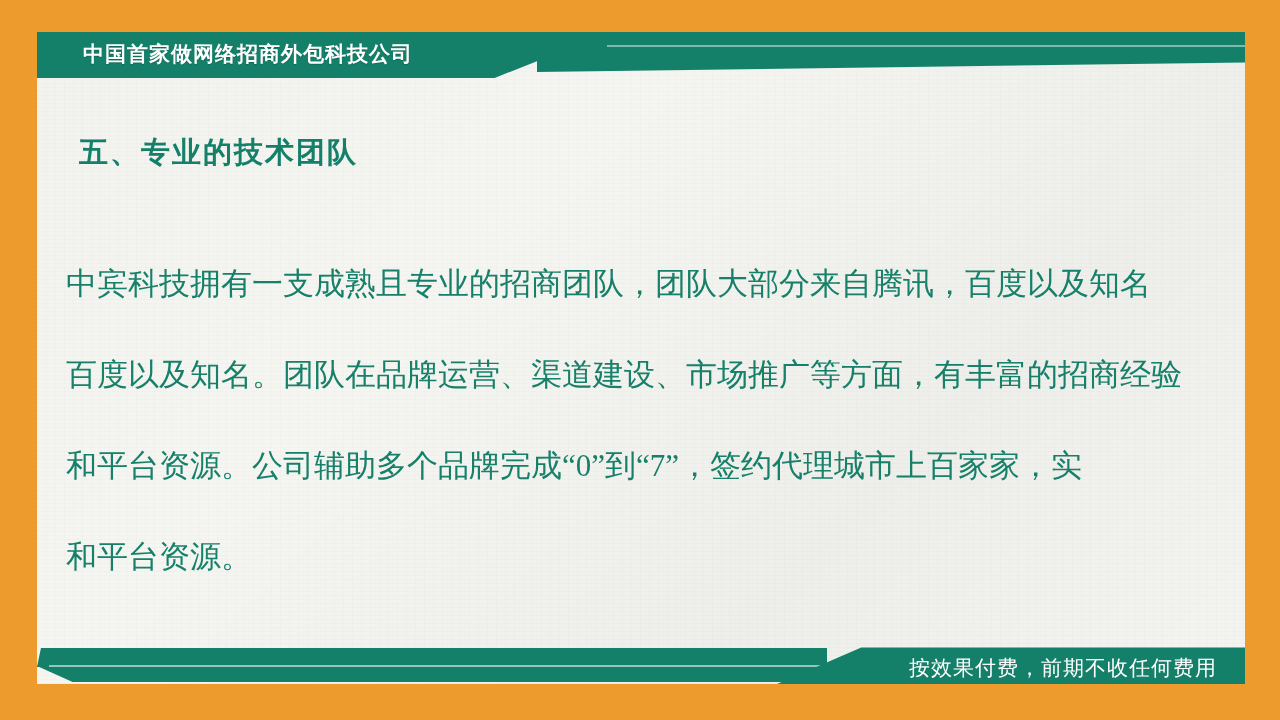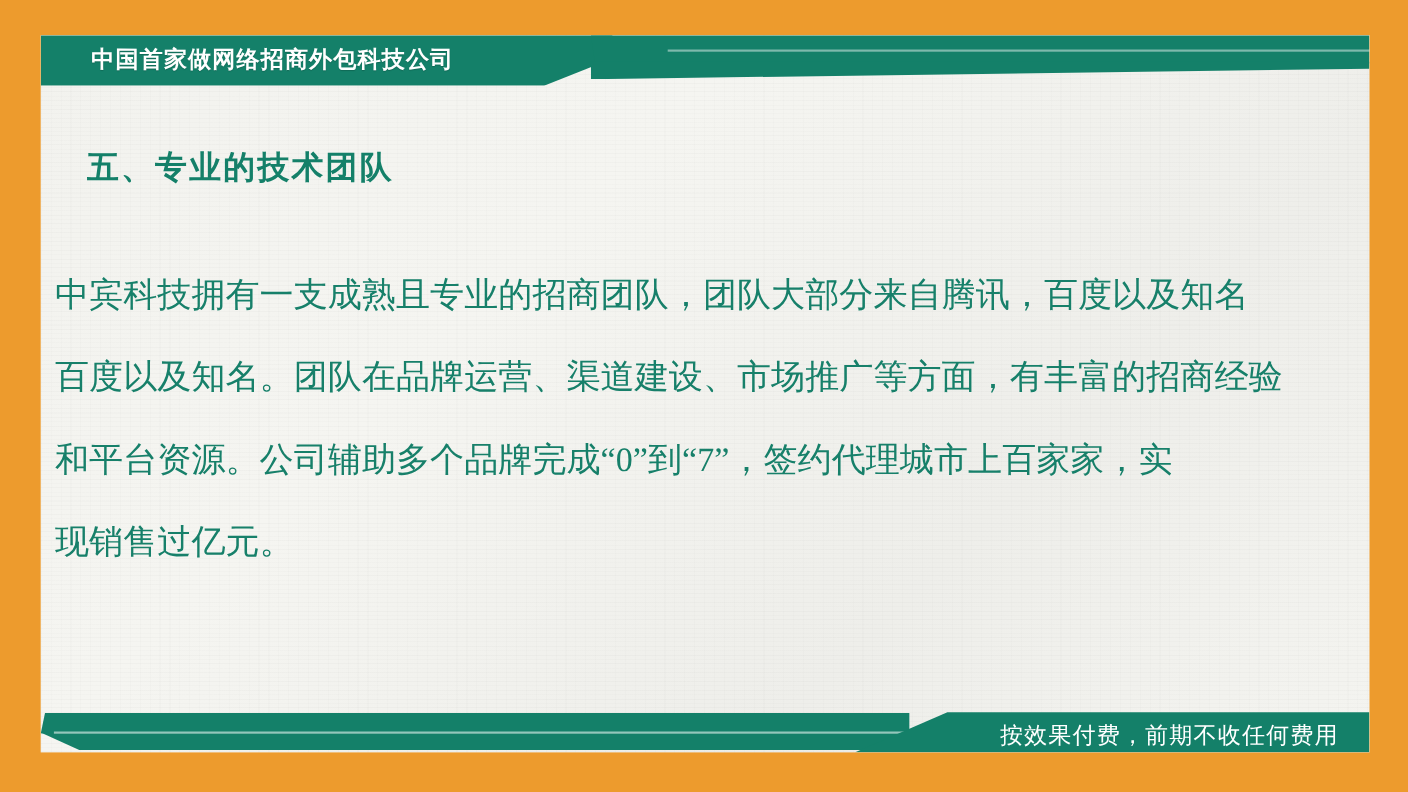--- a/index.html
+++ b/index.html
@@ -133,21 +133,21 @@
     top: 230px;
     width: 1135px;
     font-family: "Liberation Serif", "DejaVu Serif", serif;
     font-size: 31px;
     line-height: 75px;
     color: #17806a;
     text-align: justify;
     text-justify: inter-character;
   }
   #body-text p {
-    margin: 0;
+    margin: 16px;
     white-space: nowrap;
   }
   #body-text p.last {
     white-space: normal;
   }
 
   
   #footer-band {
     position: absolute;
     left: 37px;
@@ -215,21 +215,21 @@
     <div class="hdr-hairline"></div>
     <div id="header-title">中国首家做网络招商外包科技公司</div>
   </div>
 
   <div id="heading">五、专业的技术团队</div>
 
   <div id="body-text">
     <p>中宾科技拥有一支成熟且专业的招商团队，团队大部分来自腾讯，百度以及知名</p>
     <p>百度以及知名。团队在品牌运营、渠道建设、市场推广等方面，有丰富的招商经验</p>
     <p>和平台资源。公司辅助多个品牌完成“0”到“7”，签约代理城市上百家家，实</p>
-    <p class="last">现销售过亿元。</p>
+    <p class="last">和平台资源。</p>
   </div>
 
   <div id="footer-band">
     <div class="ftr-strip"></div>
     <div class="ftr-strip-lower"></div>
     <div class="ftr-hairline"></div>
     <div class="ftr-block">
       <div id="footer-text">按效果付费，前期不收任何费用</div>
     </div>
   </div>

